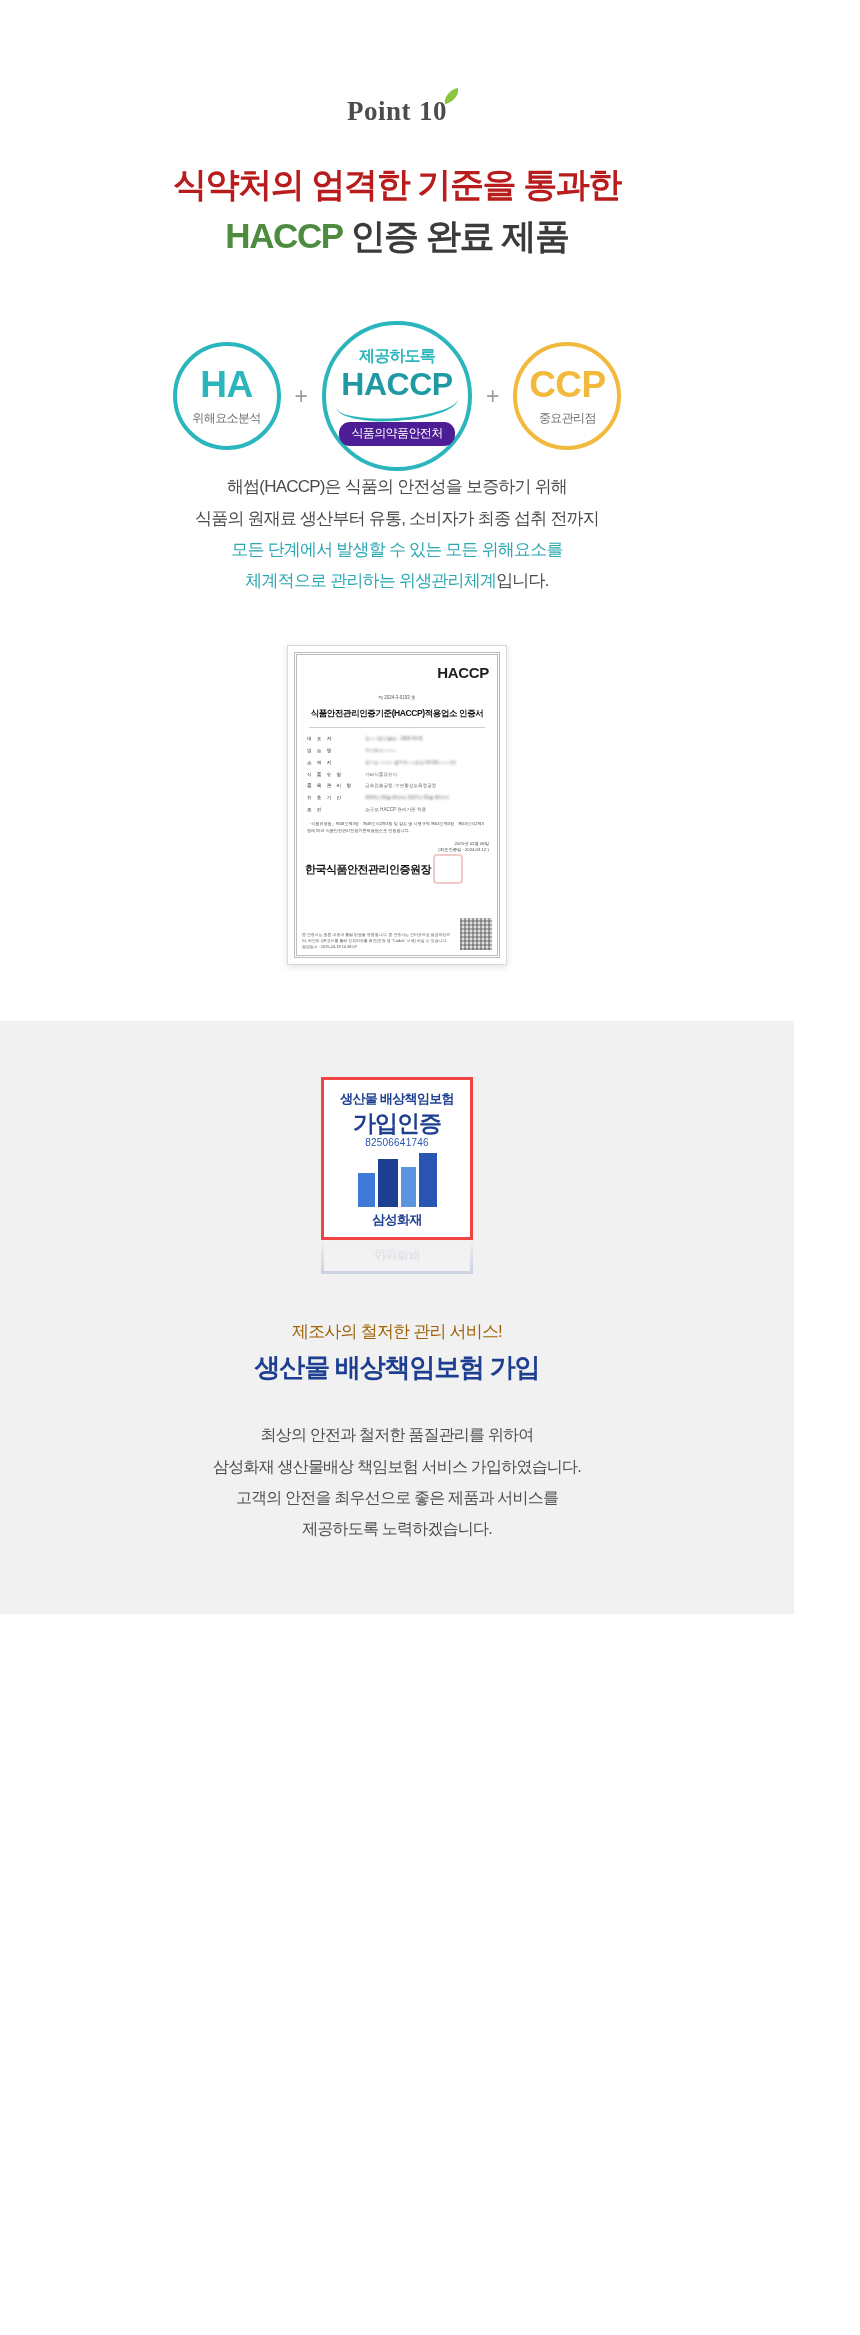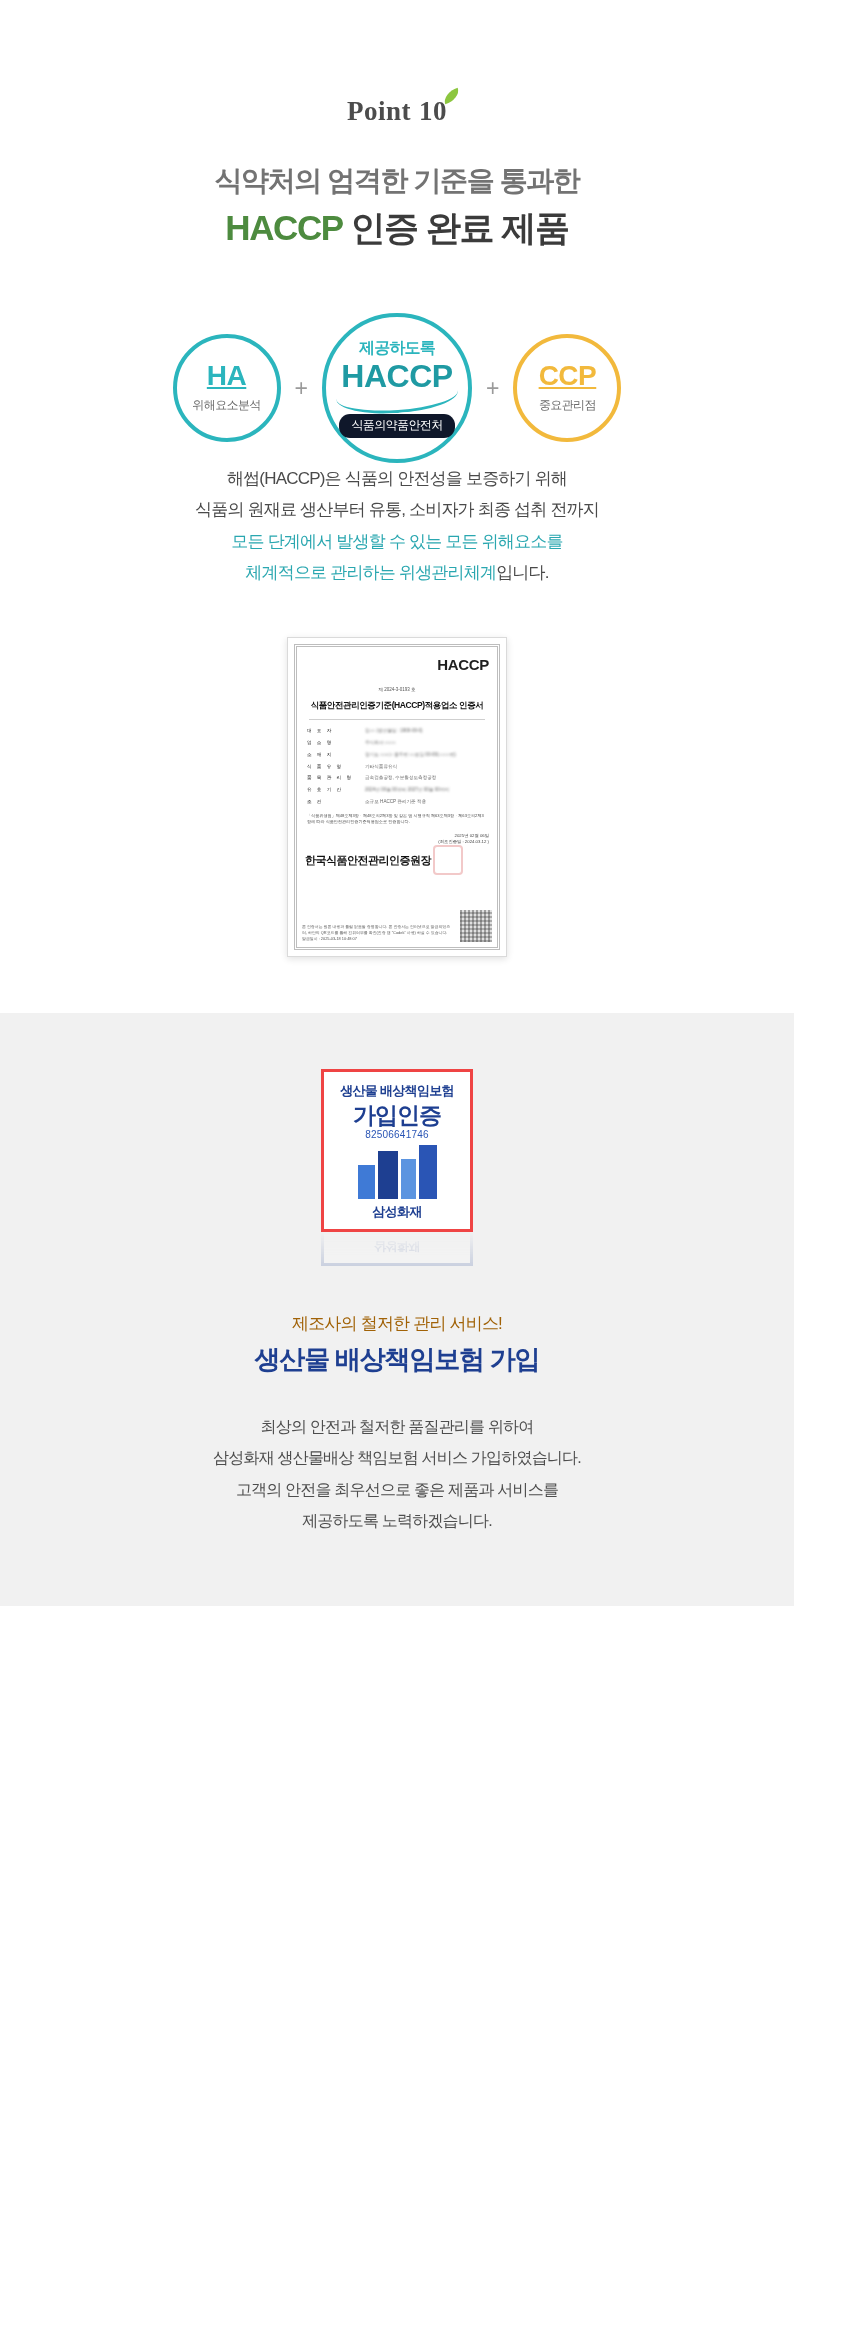--- a/index.html
+++ b/index.html
@@ -49,23 +49,23 @@
     top: -6px;
     margin-left: -4px;
   }
 
   
   .headline {
     text-align: center;
     margin-top: 22px;
   }
   .headline .l1 {
-    font-size: 28px;
-    font-weight: bold;
-    color: #737373;
+    font-size: 34px;
+    font-weight: bold;
+    color: #b91c1c;
     letter-spacing: -1.4px;
     line-height: 1.35;
   }
   .headline .l2 {
     font-size: 35px;
     font-weight: bold;
     color: #3b3b3b;
     letter-spacing: -1.4px;
     line-height: 1.35;
     margin-top: 4px;
@@ -85,25 +85,24 @@
     border-radius: 50%;
     display: flex;
     flex-direction: column;
     align-items: center;
     justify-content: center;
     background: #ffffff;
   }
   .circle.ha { border: 4px solid #2bb5bd; }
   .circle.ccp { border: 4px solid #f2b93c; }
   .circle .big {
-    font-size: 28px;
+    font-size: 37px;
     font-weight: bold;
     letter-spacing: -0.5px;
     line-height: 1;
-    text-decoration: underline;
   }
   .circle.ha .big { color: #2bb5bd; }
   .circle.ccp .big { color: #f2b93c; }
   .circle .small {
     font-size: 12px;
     color: #6b6b6b;
     margin-top: 7px;
     letter-spacing: -0.6px;
   }
   .plus {
@@ -132,21 +131,21 @@
   .center-mark .t2 {
     font-size: 32px;
     font-weight: bold;
     color: #1f9aa3;
     letter-spacing: -0.5px;
     line-height: 1.05;
     margin-top: 1px;
   }
   .center-mark .t3 {
     margin-top: 21px;
-    background: #0f172a;
+    background: #4c1d95;
     color: #fff;
     font-size: 12px;
     padding: 3px 12px 4px;
     border-radius: 11px;
     letter-spacing: -0.6px;
   }
   .swoosh {
     position: absolute;
     width: 122px; height: 36px;
     border-bottom: 3px solid #2bb5bd;

